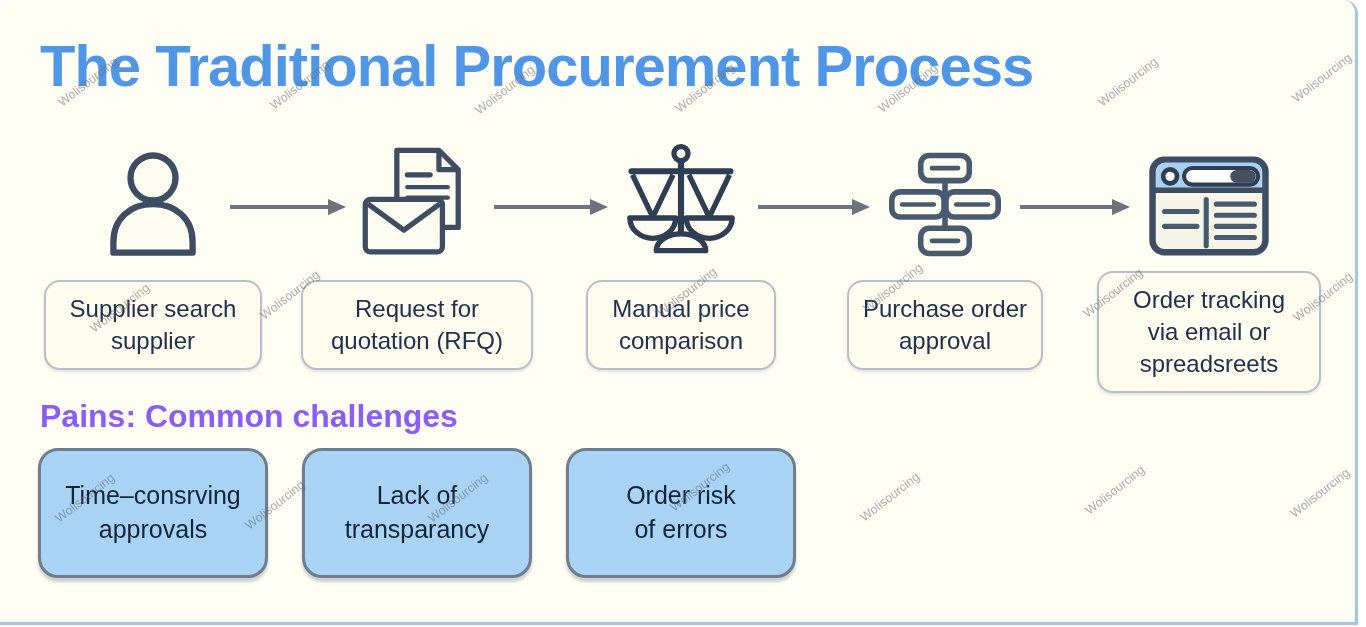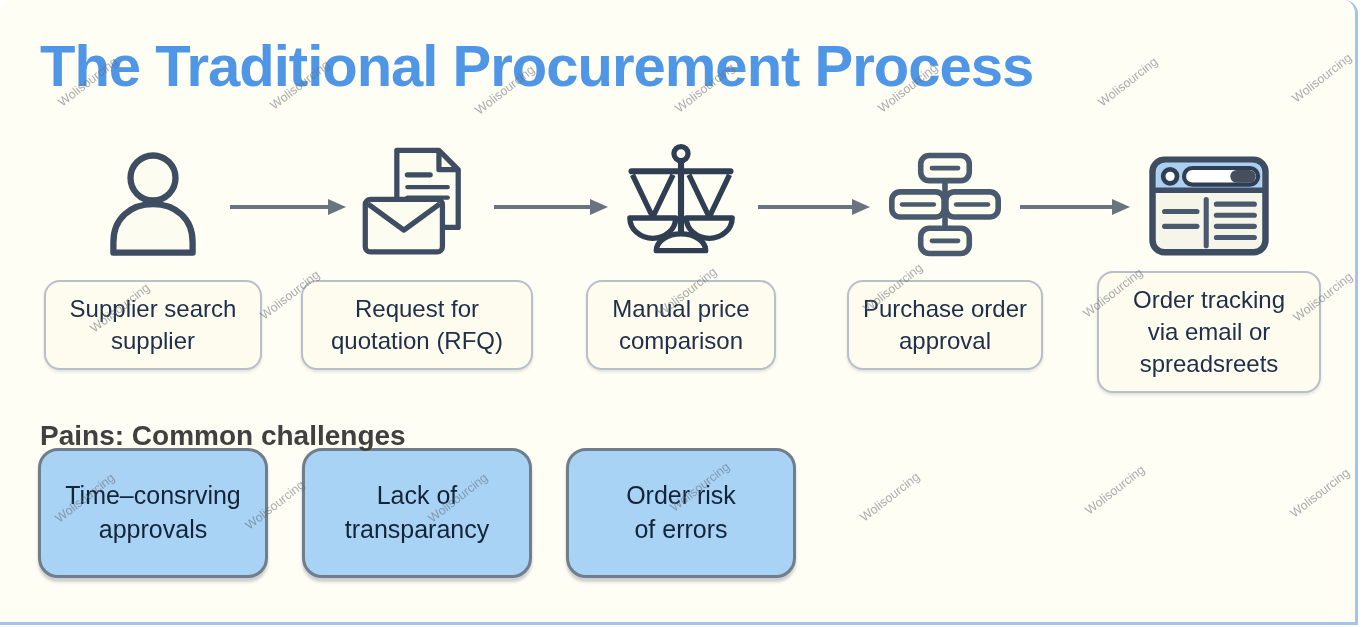--- a/index.html
+++ b/index.html
@@ -22,22 +22,22 @@
     background:#fdfcee; border:2px solid #b8bfca; border-radius:16px;
     box-shadow:0 2px 3px rgba(90,100,115,0.18);
     display:flex; align-items:center; justify-content:center;
     padding:11px 10px; min-height:87px;
   }
   .label-box span {
     display:block; text-align:center; font-size:24px; line-height:1.33;
     color:#20304a;
   }
   .pains-heading {
-    position:absolute; left:40px; top:420px;
-    font-size:28px; font-weight:bold; color:#404040;
+    position:absolute; left:40px; top:398px;
+    font-size:32px; font-weight:bold; color:#8b5cf6;
   }
   .pain-box {
     position:absolute; top:448px; left:50%; transform:translateX(-50%);
     width:230px; height:130px;
     background:#a8d3f5; border:3px solid #6f7d8c; border-radius:20px;
     box-shadow:0 4px 3px rgba(110,120,135,0.35);
     display:flex; align-items:center; justify-content:center;
   }
   .pain-box span {
     display:block; text-align:center; font-size:25px; line-height:1.35;

